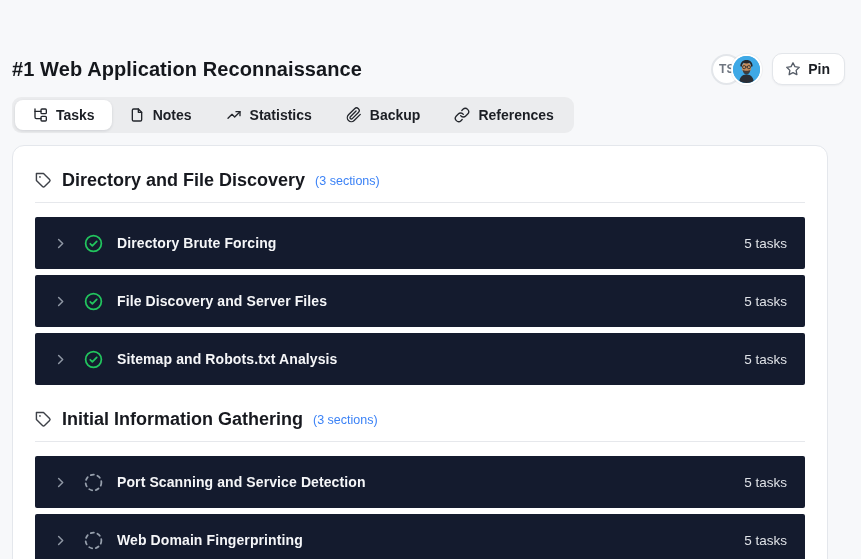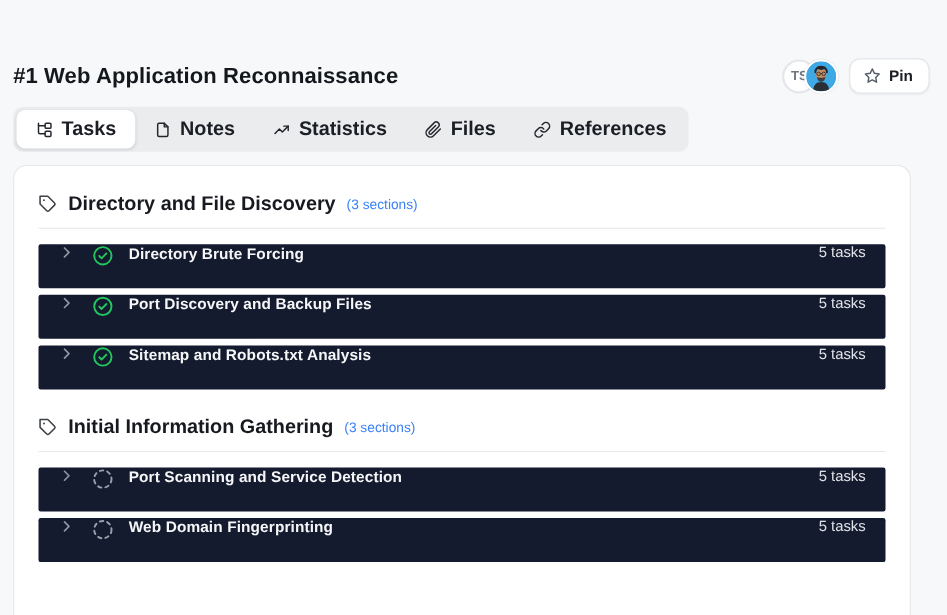--- a/index.html
+++ b/index.html
@@ -34,41 +34,41 @@
   }
   .pin-btn svg { width:16px; height:16px; stroke:#565d68; }
 
   
   .tabbar {
     display:inline-flex; align-items:center; background:#ebecee;
     border-radius:9px; padding:3px; margin:8px 0 0 0;
   }
   .tab {
     display:flex; align-items:center; gap:8px; padding:7px 17px;
-    font-size:18px; font-weight:700; color:#1b1e24; border-radius:8px;
+    font-size:14px; font-weight:700; color:#1b1e24; border-radius:8px;
     cursor:pointer; white-space:nowrap;
   }
   .tab svg { width:16px; height:16px; stroke:#23262c; }
   .tab.tab-active { background:#ffffff; box-shadow:0 1px 3px rgba(16,24,40,.12); }
 
   
   .card {
     margin-top:12px; margin-right:17px; background:#ffffff;
     border:1px solid #e4e7ec; border-radius:12px;
     padding:24px 22px 24px 22px; min-height:430px;
   }
   .group + .group { margin-top:24px; }
   .group-header { display:flex; align-items:center; gap:10px; }
   .group-header svg { width:17px; height:17px; stroke:#3d4148; flex:none; }
   .group-title { font-size:18px; font-weight:700; color:#17191f; }
   .group-meta { font-size:12.5px; color:#3b82f6; padding-top:1px; }
   .divider { border:none; border-top:1px solid #e6e8ec; margin:11px 0 14px 0; }
 
   .row {
-    display:flex; align-items:flex-start; height:40px; background:#141b2e;
+    display:flex; align-items:center; height:52px; background:#141b2e;
     border-radius:2px; padding:0 18px; margin-bottom:6px; cursor:pointer;
   }
   .row:last-child { margin-bottom:0; }
   .chev { display:flex; margin-right:15px; }
   .chev svg { width:15px; height:15px; stroke:#8f97a4; }
   .sticon { display:flex; margin-right:13px; }
   .sticon svg { width:21px; height:21px; }
   .status-circle { fill:none; stroke-width:2; }
   .status-check { fill:none; stroke-width:2; stroke-linecap:round; stroke-linejoin:round; display:none; }
   .row.status-complete .status-circle { stroke:#22c55e; }
@@ -133,21 +133,21 @@
       <svg viewBox="0 0 24 24" fill="none" stroke-width="2" stroke-linecap="round" stroke-linejoin="round">
         <polyline points="3 17 9 11 13 15 21 7"></polyline>
         <polyline points="15 7 21 7 21 13"></polyline>
       </svg>
       <span>Statistics</span>
     </div>
     <div class="tab">
       <svg viewBox="0 0 24 24" fill="none" stroke-width="2" stroke-linecap="round" stroke-linejoin="round">
         <path d="M21.44 11.05l-9.19 9.19a6 6 0 0 1-8.49-8.49l9.19-9.19a4 4 0 0 1 5.66 5.66l-9.2 9.19a2 2 0 0 1-2.83-2.83l8.49-8.48"></path>
       </svg>
-      <span>Files</span>
+      <span>Backup</span>
     </div>
     <div class="tab">
       <svg viewBox="0 0 24 24" fill="none" stroke-width="2" stroke-linecap="round" stroke-linejoin="round">
         <path d="M10 13a5 5 0 0 0 7.54.54l3-3a5 5 0 0 0-7.07-7.07l-1.72 1.71"></path>
         <path d="M14 11a5 5 0 0 0-7.54-.54l-3 3a5 5 0 0 0 7.07 7.07l1.71-1.71"></path>
       </svg>
       <span>References</span>
     </div>
   </div>
 
@@ -186,21 +186,21 @@
             <svg viewBox="0 0 24 24" fill="none" stroke-width="2.4" stroke-linecap="round" stroke-linejoin="round">
               <polyline points="9 5.5 15.5 12 9 18.5"></polyline>
             </svg>
           </span>
         <span class="sticon">
             <svg viewBox="0 0 24 24">
               <circle class="status-circle" cx="12" cy="12" r="9"></circle>
               <path class="status-check" d="M8.3 12.3l2.4 2.4 5-5.1"></path>
             </svg>
           </span>
-        <span class="rowtitle">Port Discovery and Backup Files</span>
+        <span class="rowtitle">File Discovery and Server Files</span>
         <span class="tasks">5 tasks</span>
       </div>
 
       <div class="row status-complete">
         <span class="chev">
             <svg viewBox="0 0 24 24" fill="none" stroke-width="2.4" stroke-linecap="round" stroke-linejoin="round">
               <polyline points="9 5.5 15.5 12 9 18.5"></polyline>
             </svg>
           </span>
         <span class="sticon">

